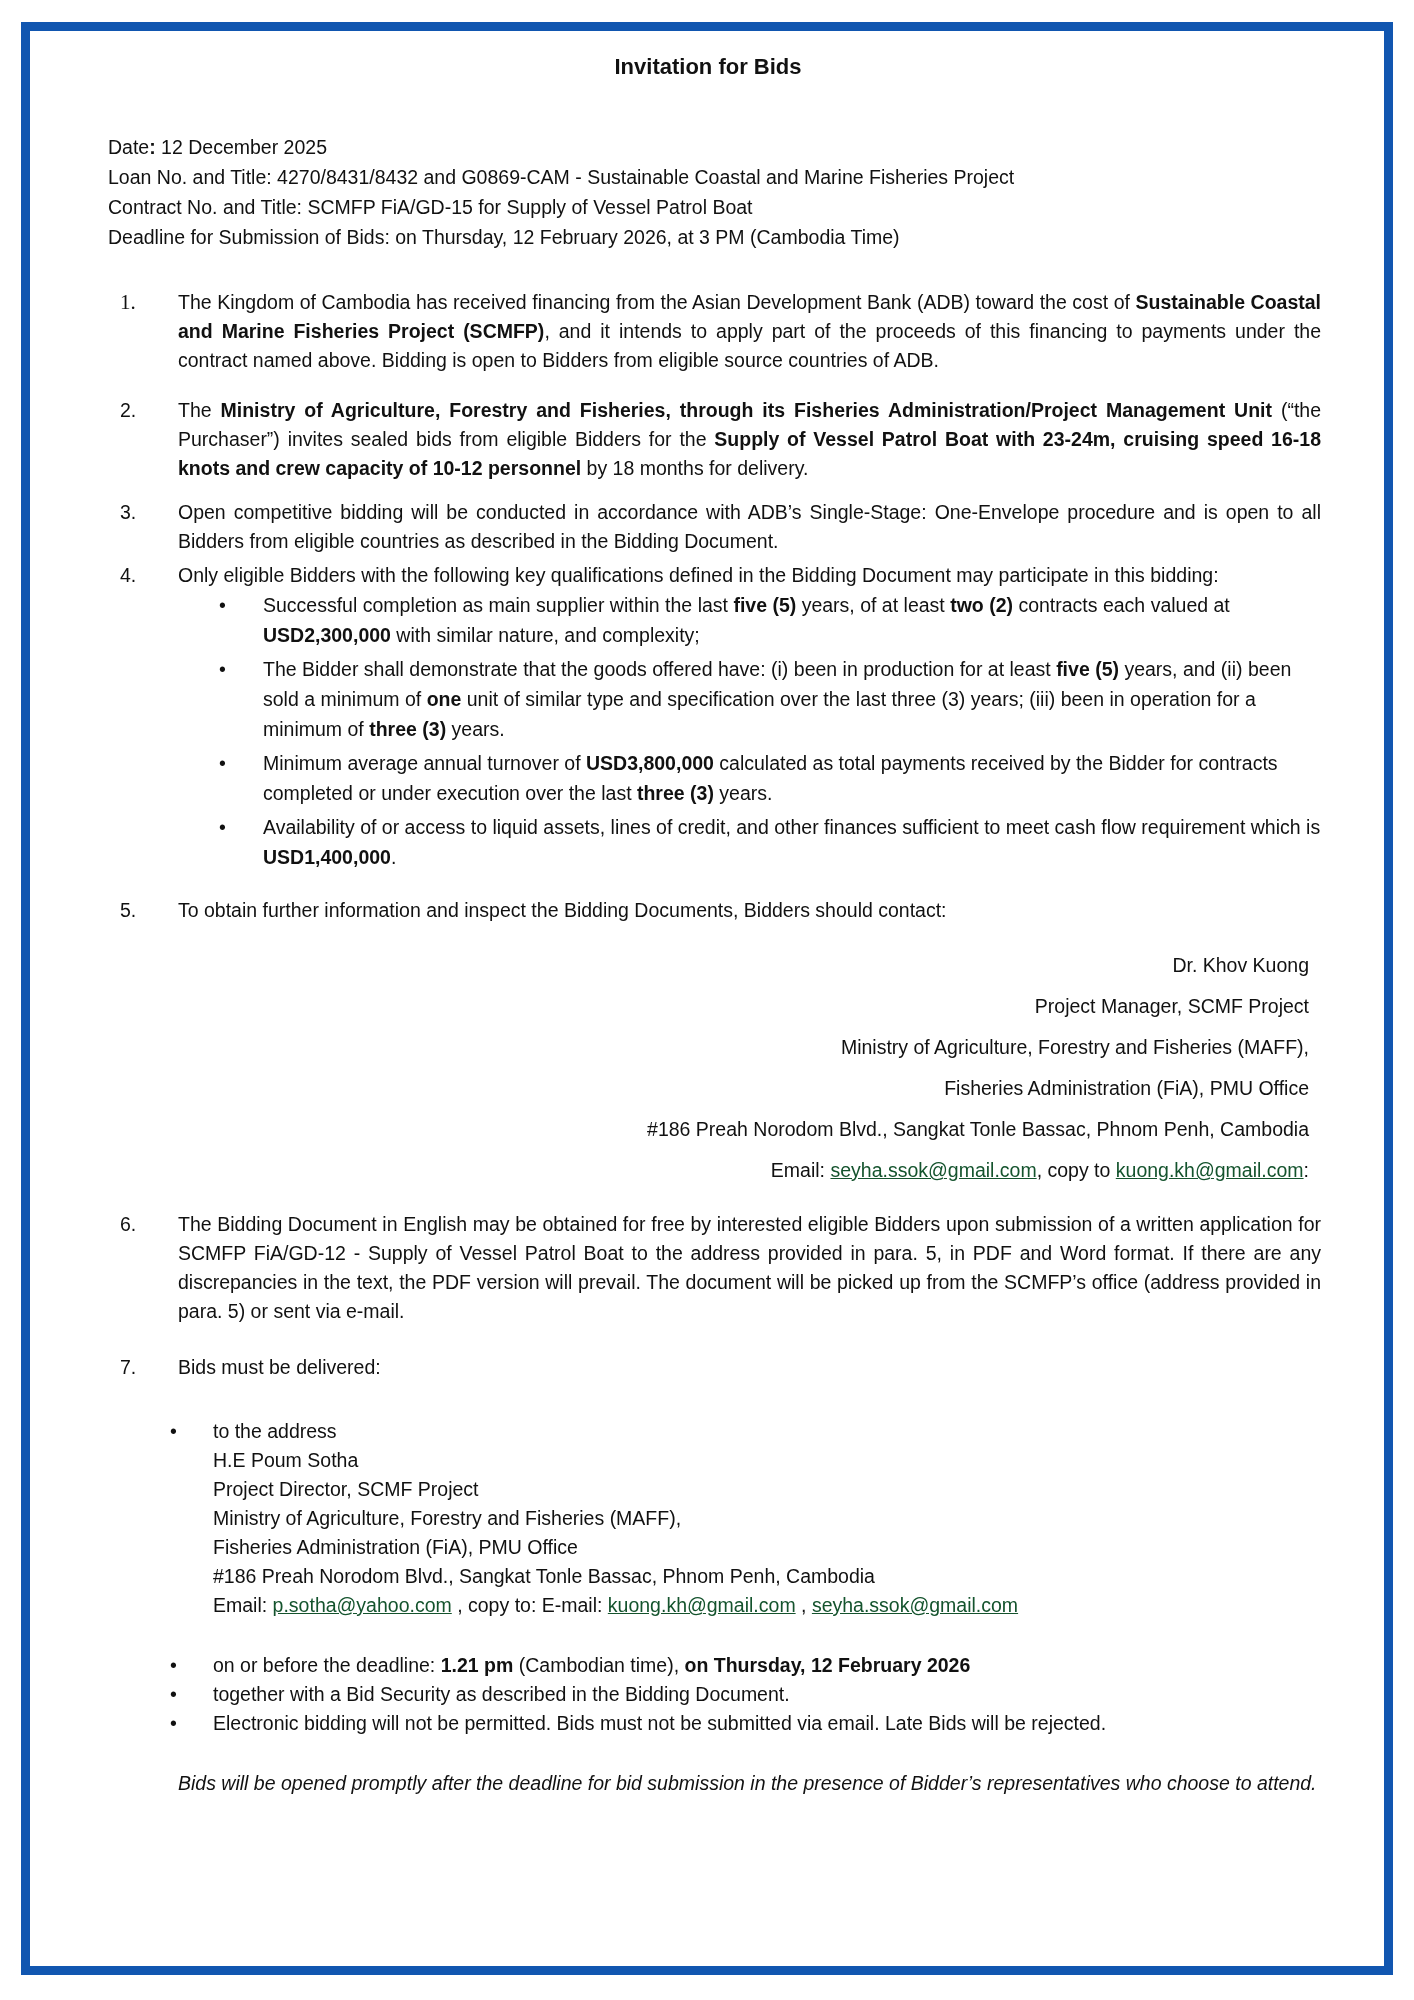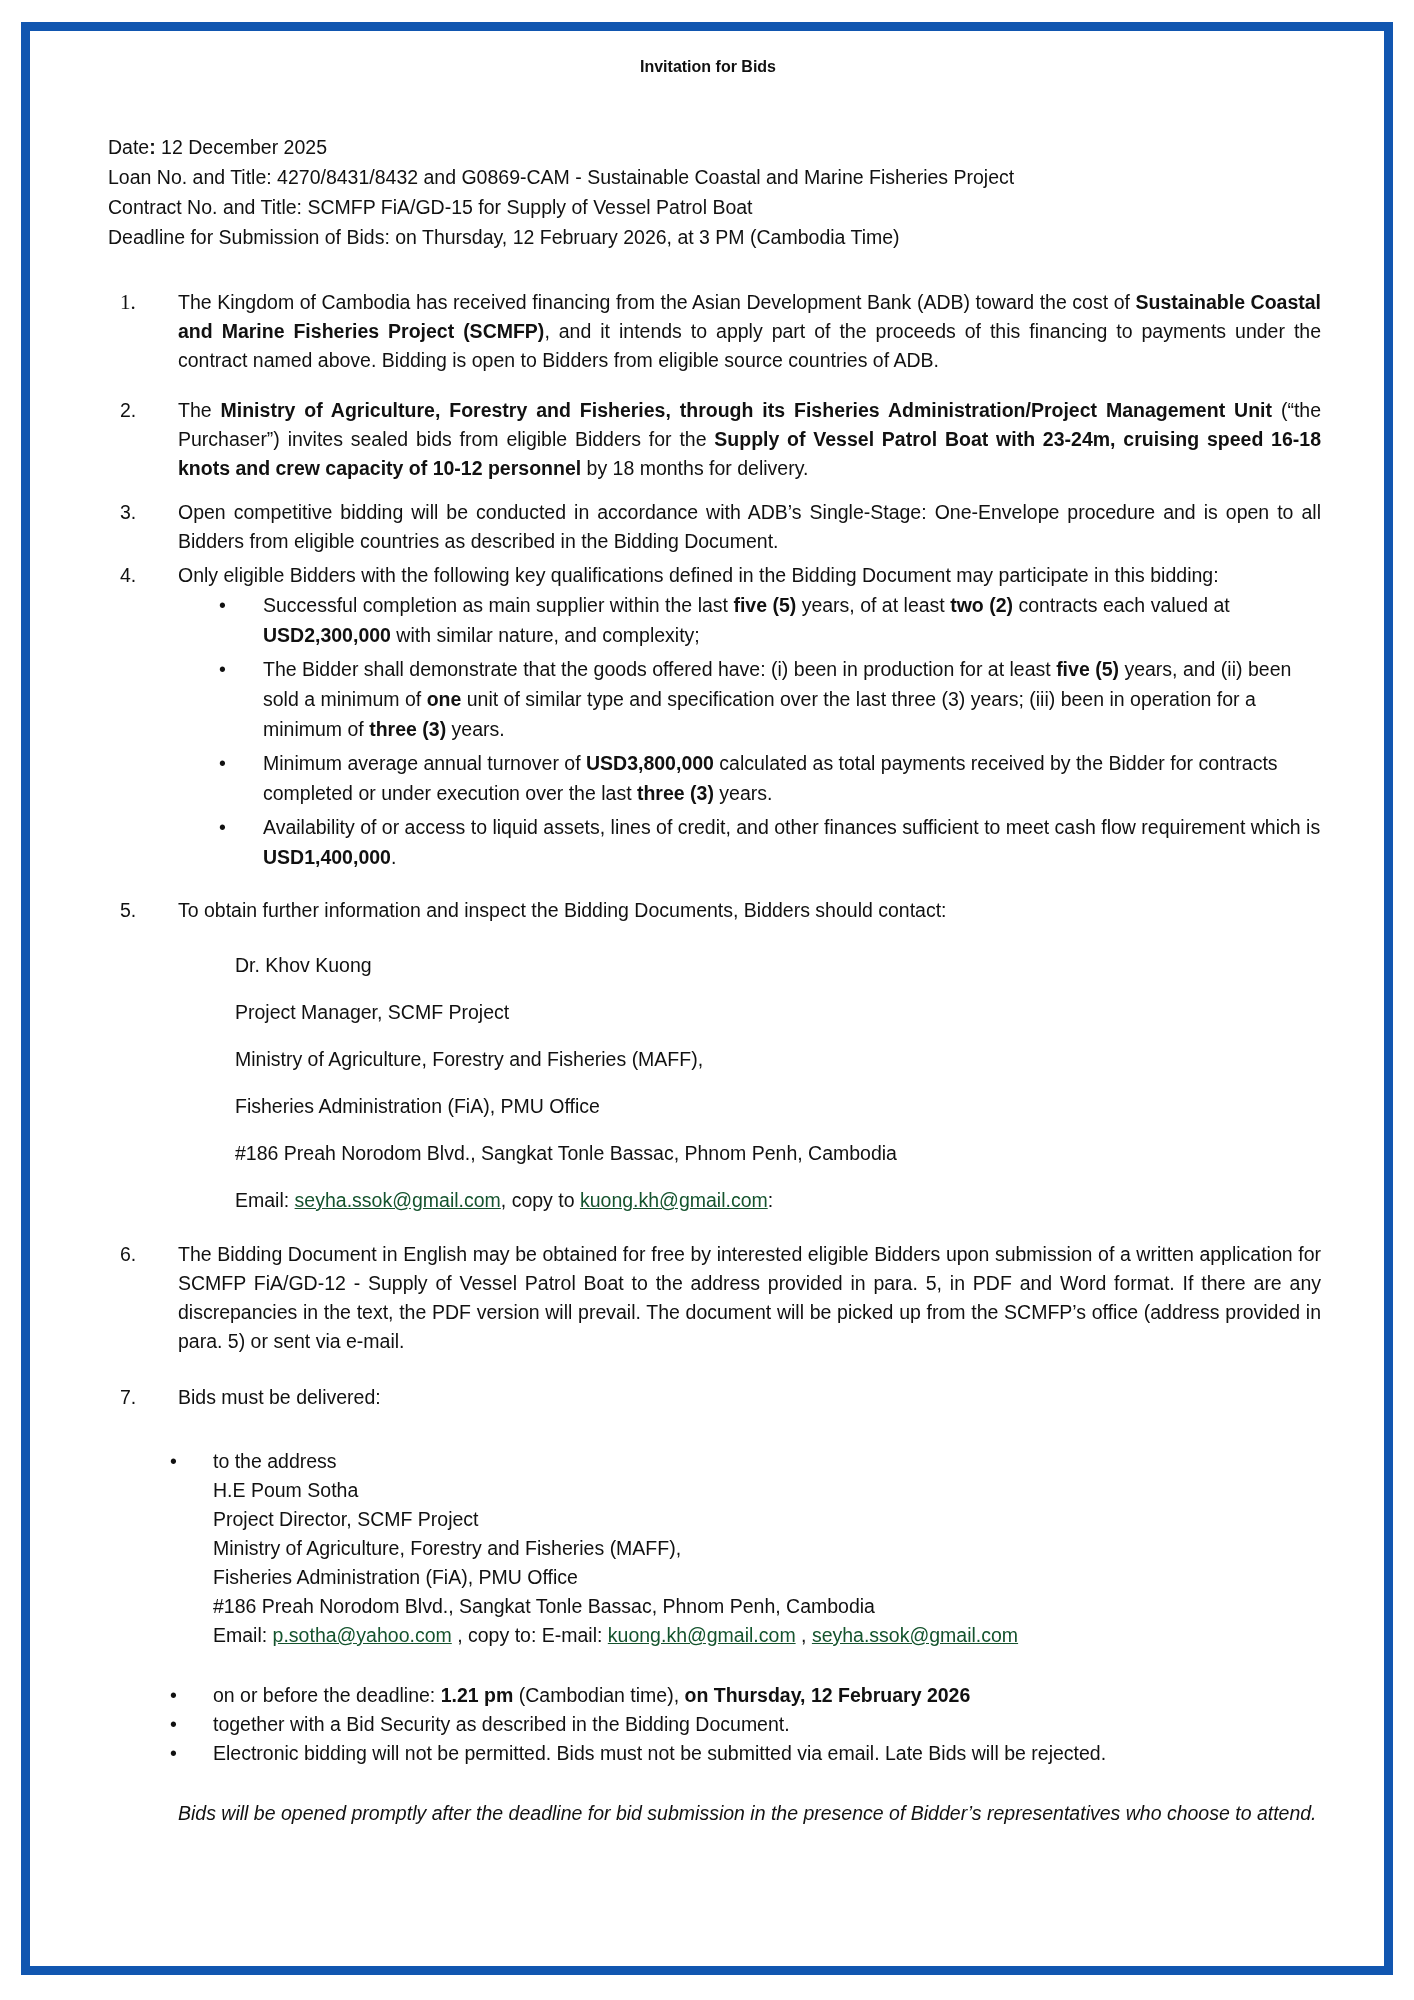--- a/index.html
+++ b/index.html
@@ -19,21 +19,21 @@
   }
   .content {
     position: absolute;
     left: 95px; top: 31px;
     width: 1226px;
     font-size: 19.5px;
     line-height: 29px;
   }
   .title {
     margin: 21px 0 0 0;
-    font-size: 16px;
+    font-size: 22px;
     line-height: 30px;
     font-weight: 700;
     text-align: center;
   }
   .header { margin-top: 50px; margin-left: 13px; }
   .header p { margin: 0; line-height: 30px; }
 
   .item {
     position: relative;
     padding-left: 83px;
@@ -56,21 +56,21 @@
     padding-left: 168px;
     line-height: 30px;
     margin-top: 4px;
     text-align: left;
   }
   .bul1.first { margin-top: 0; }
   .bul1 .marker { position: absolute; left: 124px; }
   .bul1 p { margin: 0; }
 
   .contact { margin-top: 26px; padding-left: 122px; }
-  .contact p { margin: 18px; }
+  .contact p { margin: 12px; text-align: right; }
 
   .bul7 {
     position: relative;
     padding-left: 118px;
     text-align: left;
   }
   .bul7 .marker { position: absolute; left: 75px; }
   .bul7 p { margin: 0; }
   .m-addr { margin-top: 35px; }
   .m-deadline { margin-top: 31px; }

